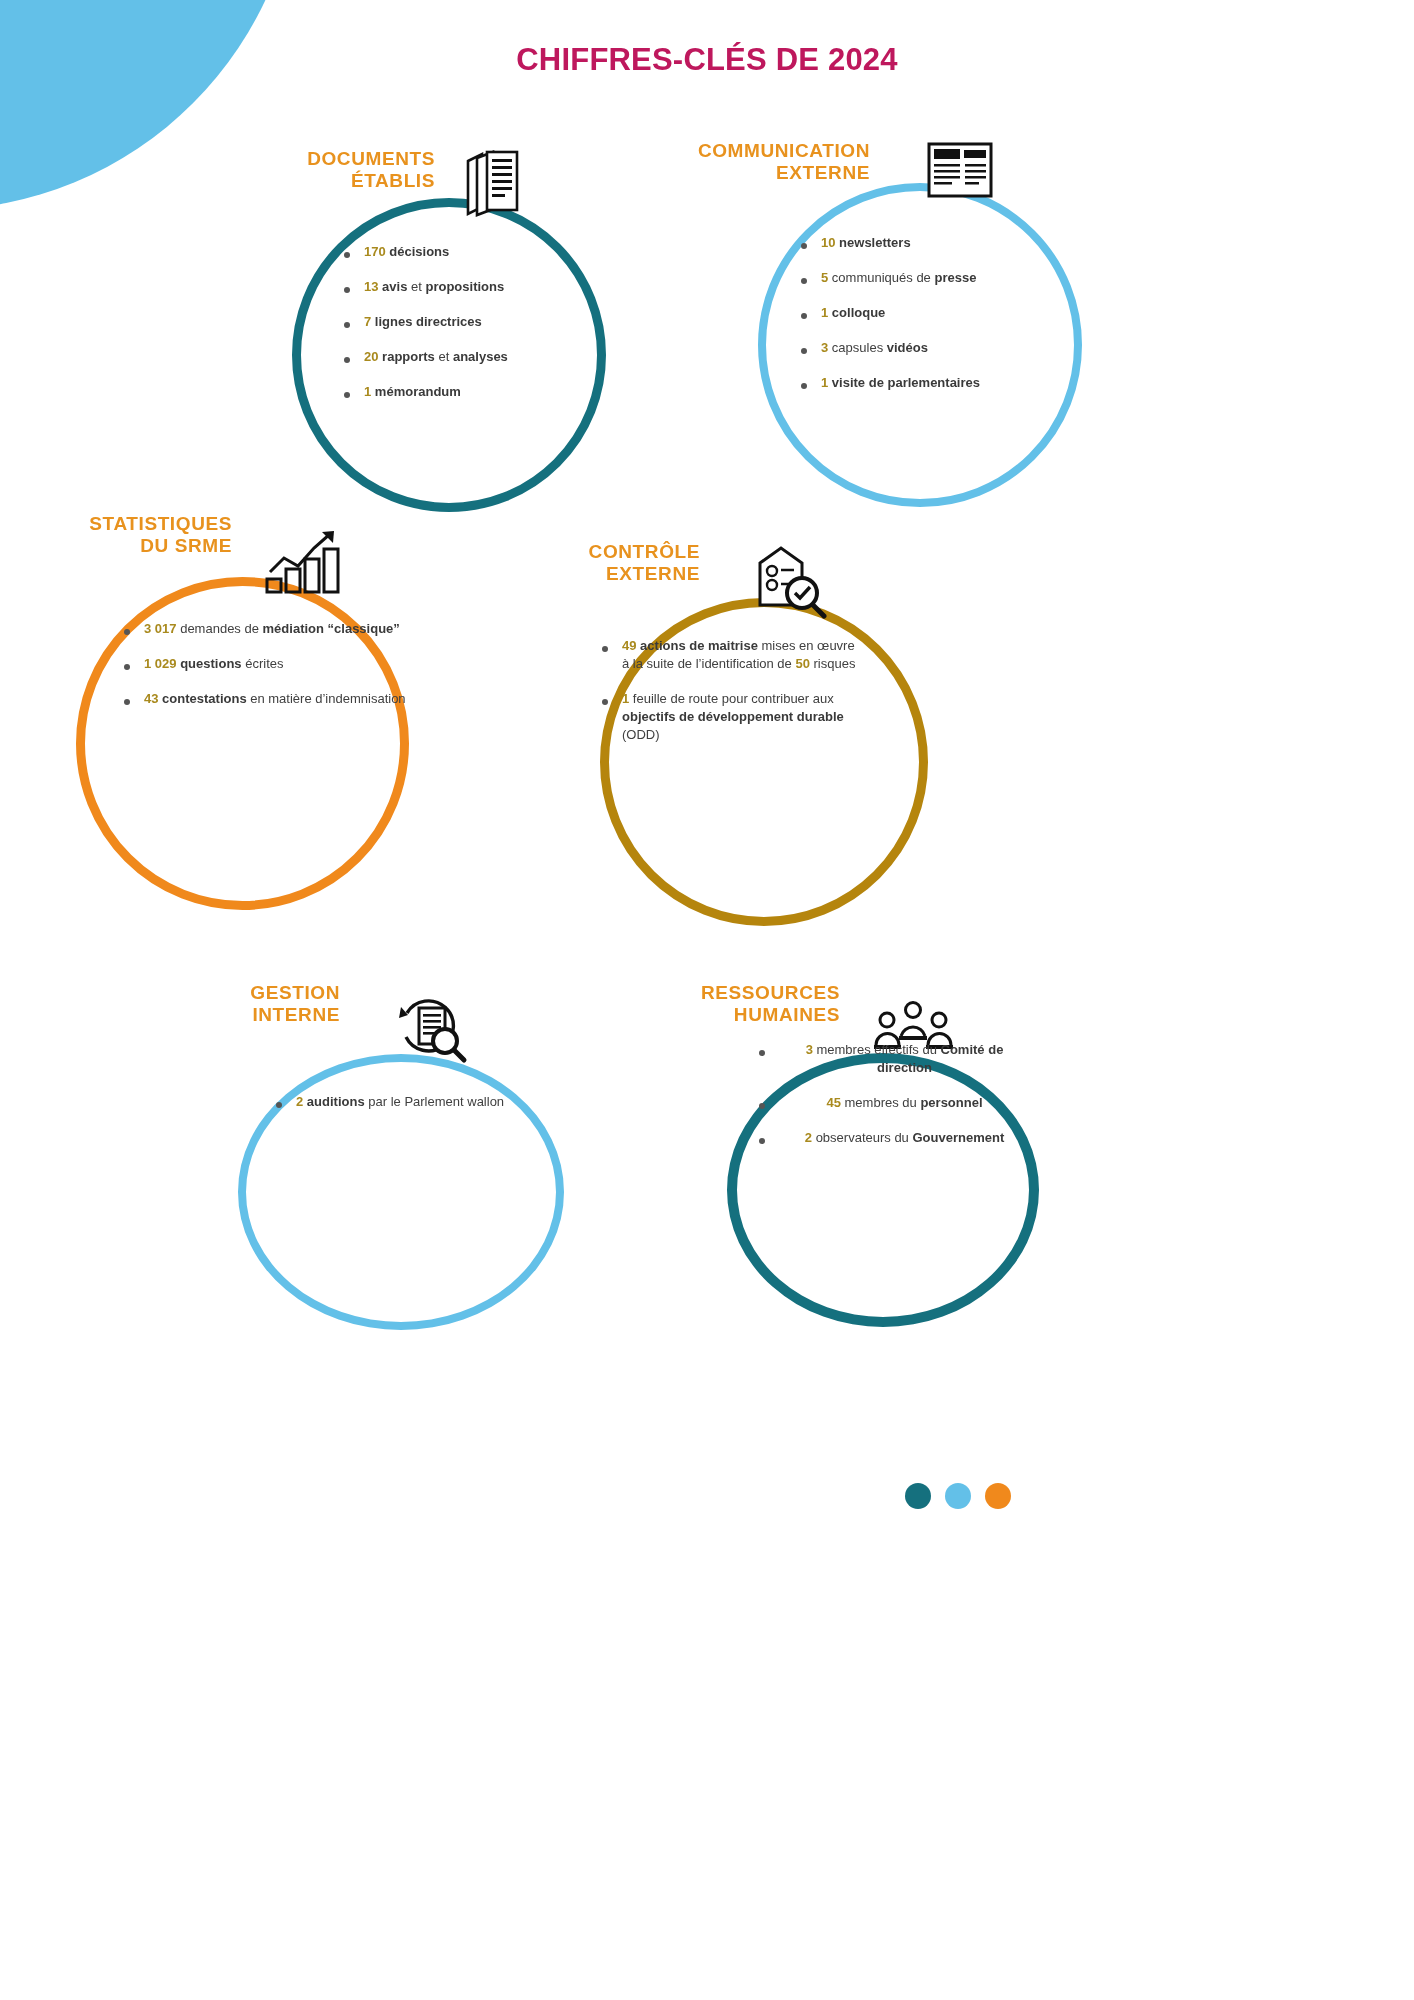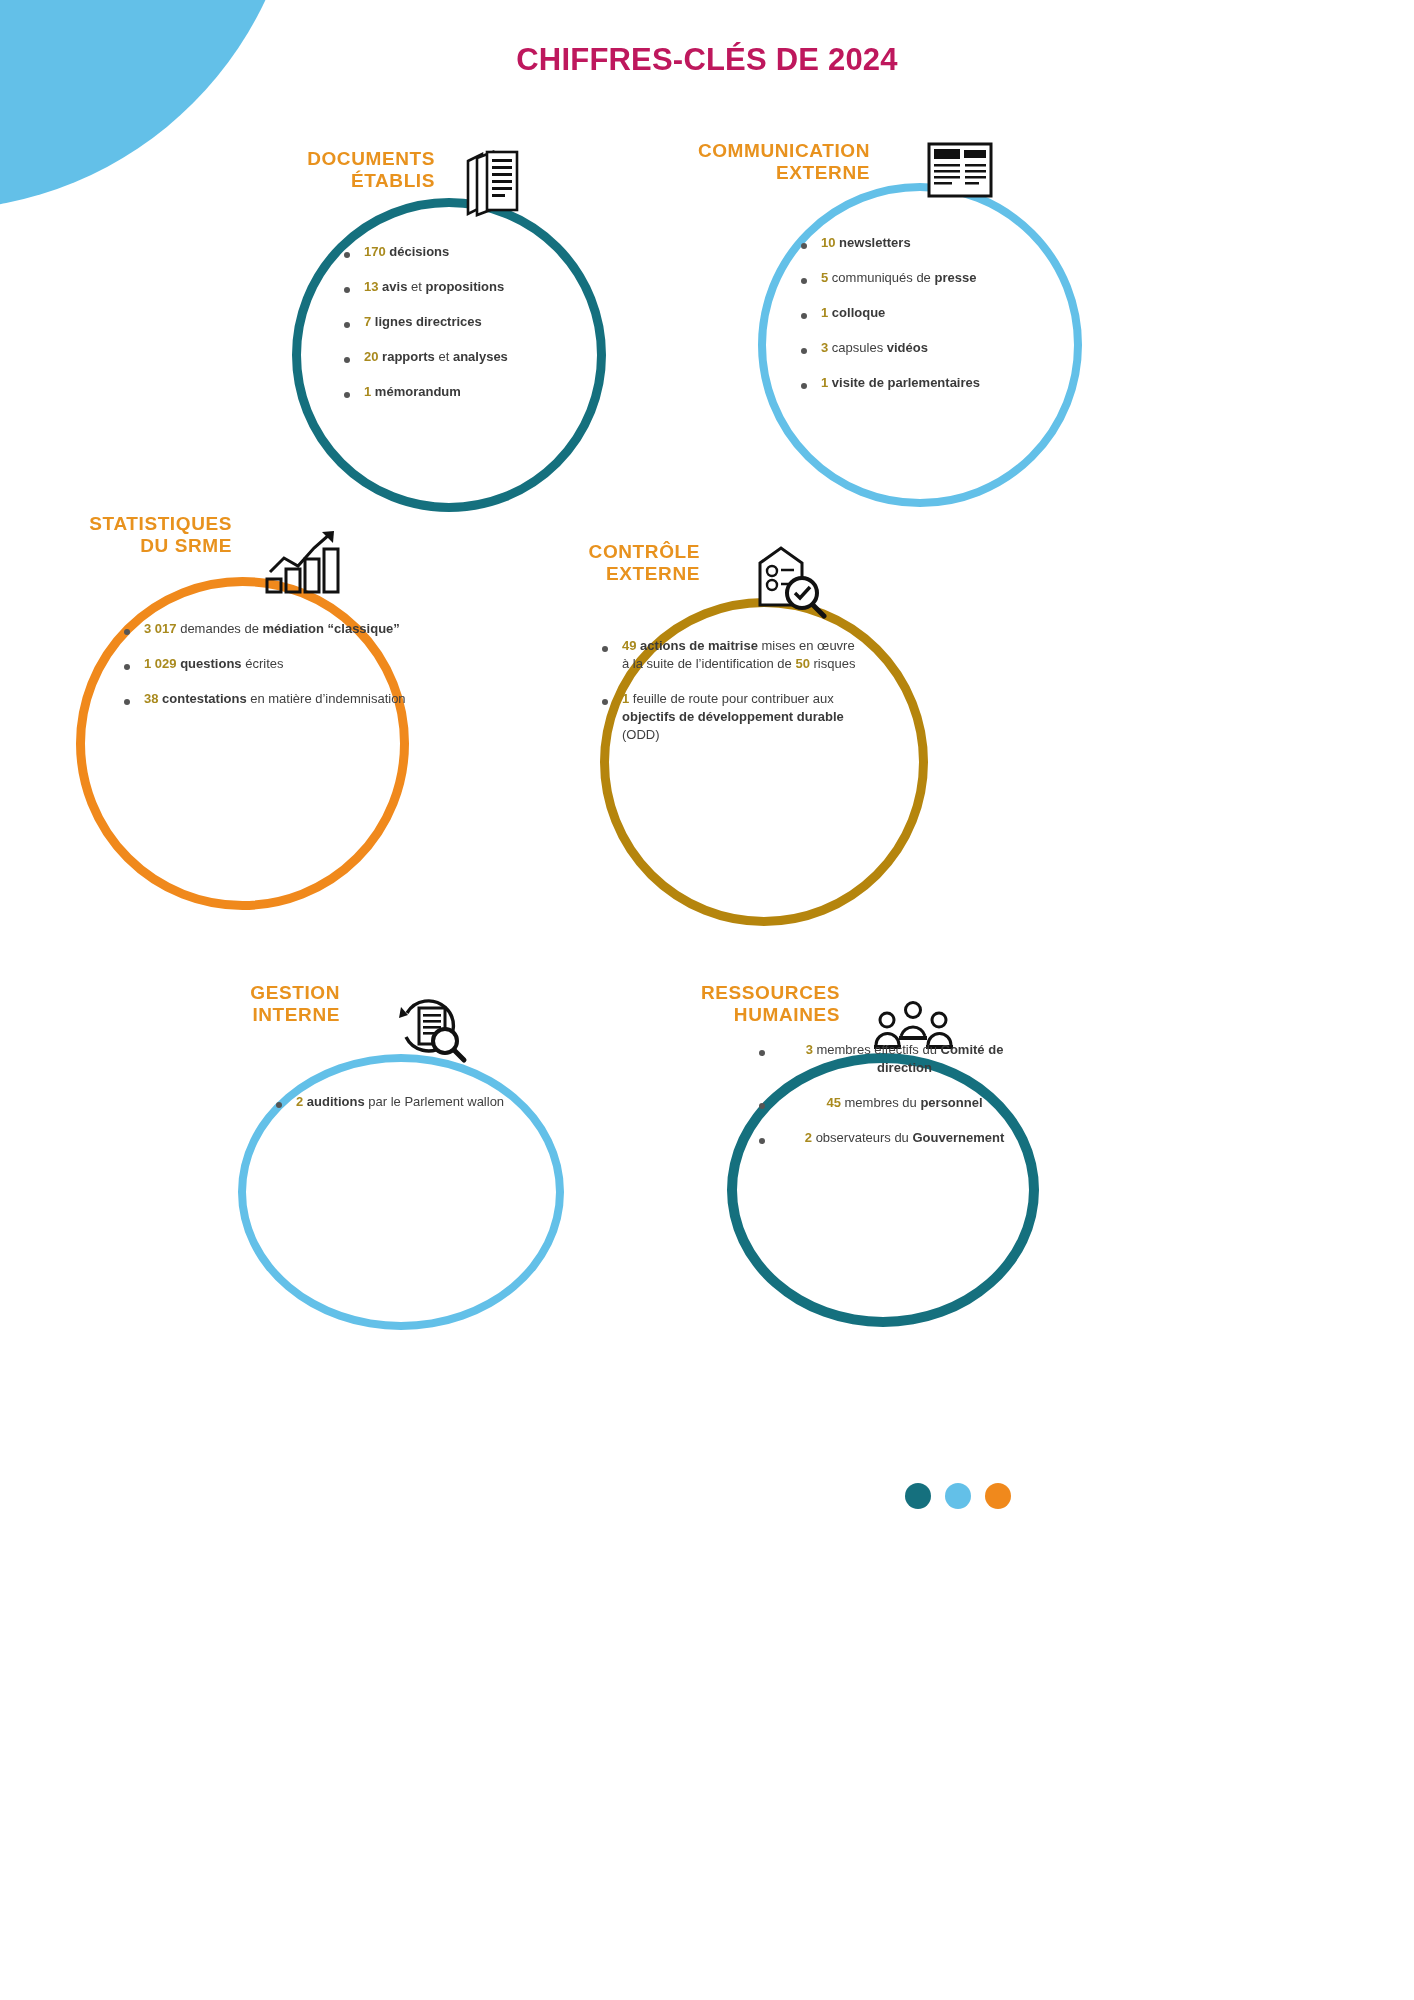--- a/index.html
+++ b/index.html
@@ -155,21 +155,21 @@
         <rect x="43" y="31" width="14" height="33"></rect>
         <rect x="62" y="21" width="14" height="43"></rect>
         <polyline points="8,44 22,30 36,38 52,20 68,6"></polyline>
       </g>
       <path d="M60 4 L72 3 L71 15 Z" fill="#111"></path>
     </svg>
   </div>
   <ul class="items" style="left:120px;top:620px;width:290px;">
       <li><span class="num">3 017</span><span> demandes de </span><span class="b">médiation “classique”</span></li>
       <li><span class="num">1 029</span><span> </span><span class="b">questions</span><span> écrites</span></li>
-      <li><span class="num">38</span><span> </span><span class="b">contestations</span><span>
+      <li><span class="num">43</span><span> </span><span class="b">contestations</span><span>
 en matière d’indemnisation</span></li>
     </ul>
 </div>
 
 <div class="block">
   <div class="ring" style="left:600px;top:598px;width:310px;height:310px;border-width:9px;border-color:#B5850D;"></div>
   <div class="heading" style="left:500px;top:541px;width:200px;">CONTRÔLE
 EXTERNE</div>
   <div class="icon" style="left:748px;top:543px;">
     <svg width="82" height="76" viewBox="0 0 82 76">

